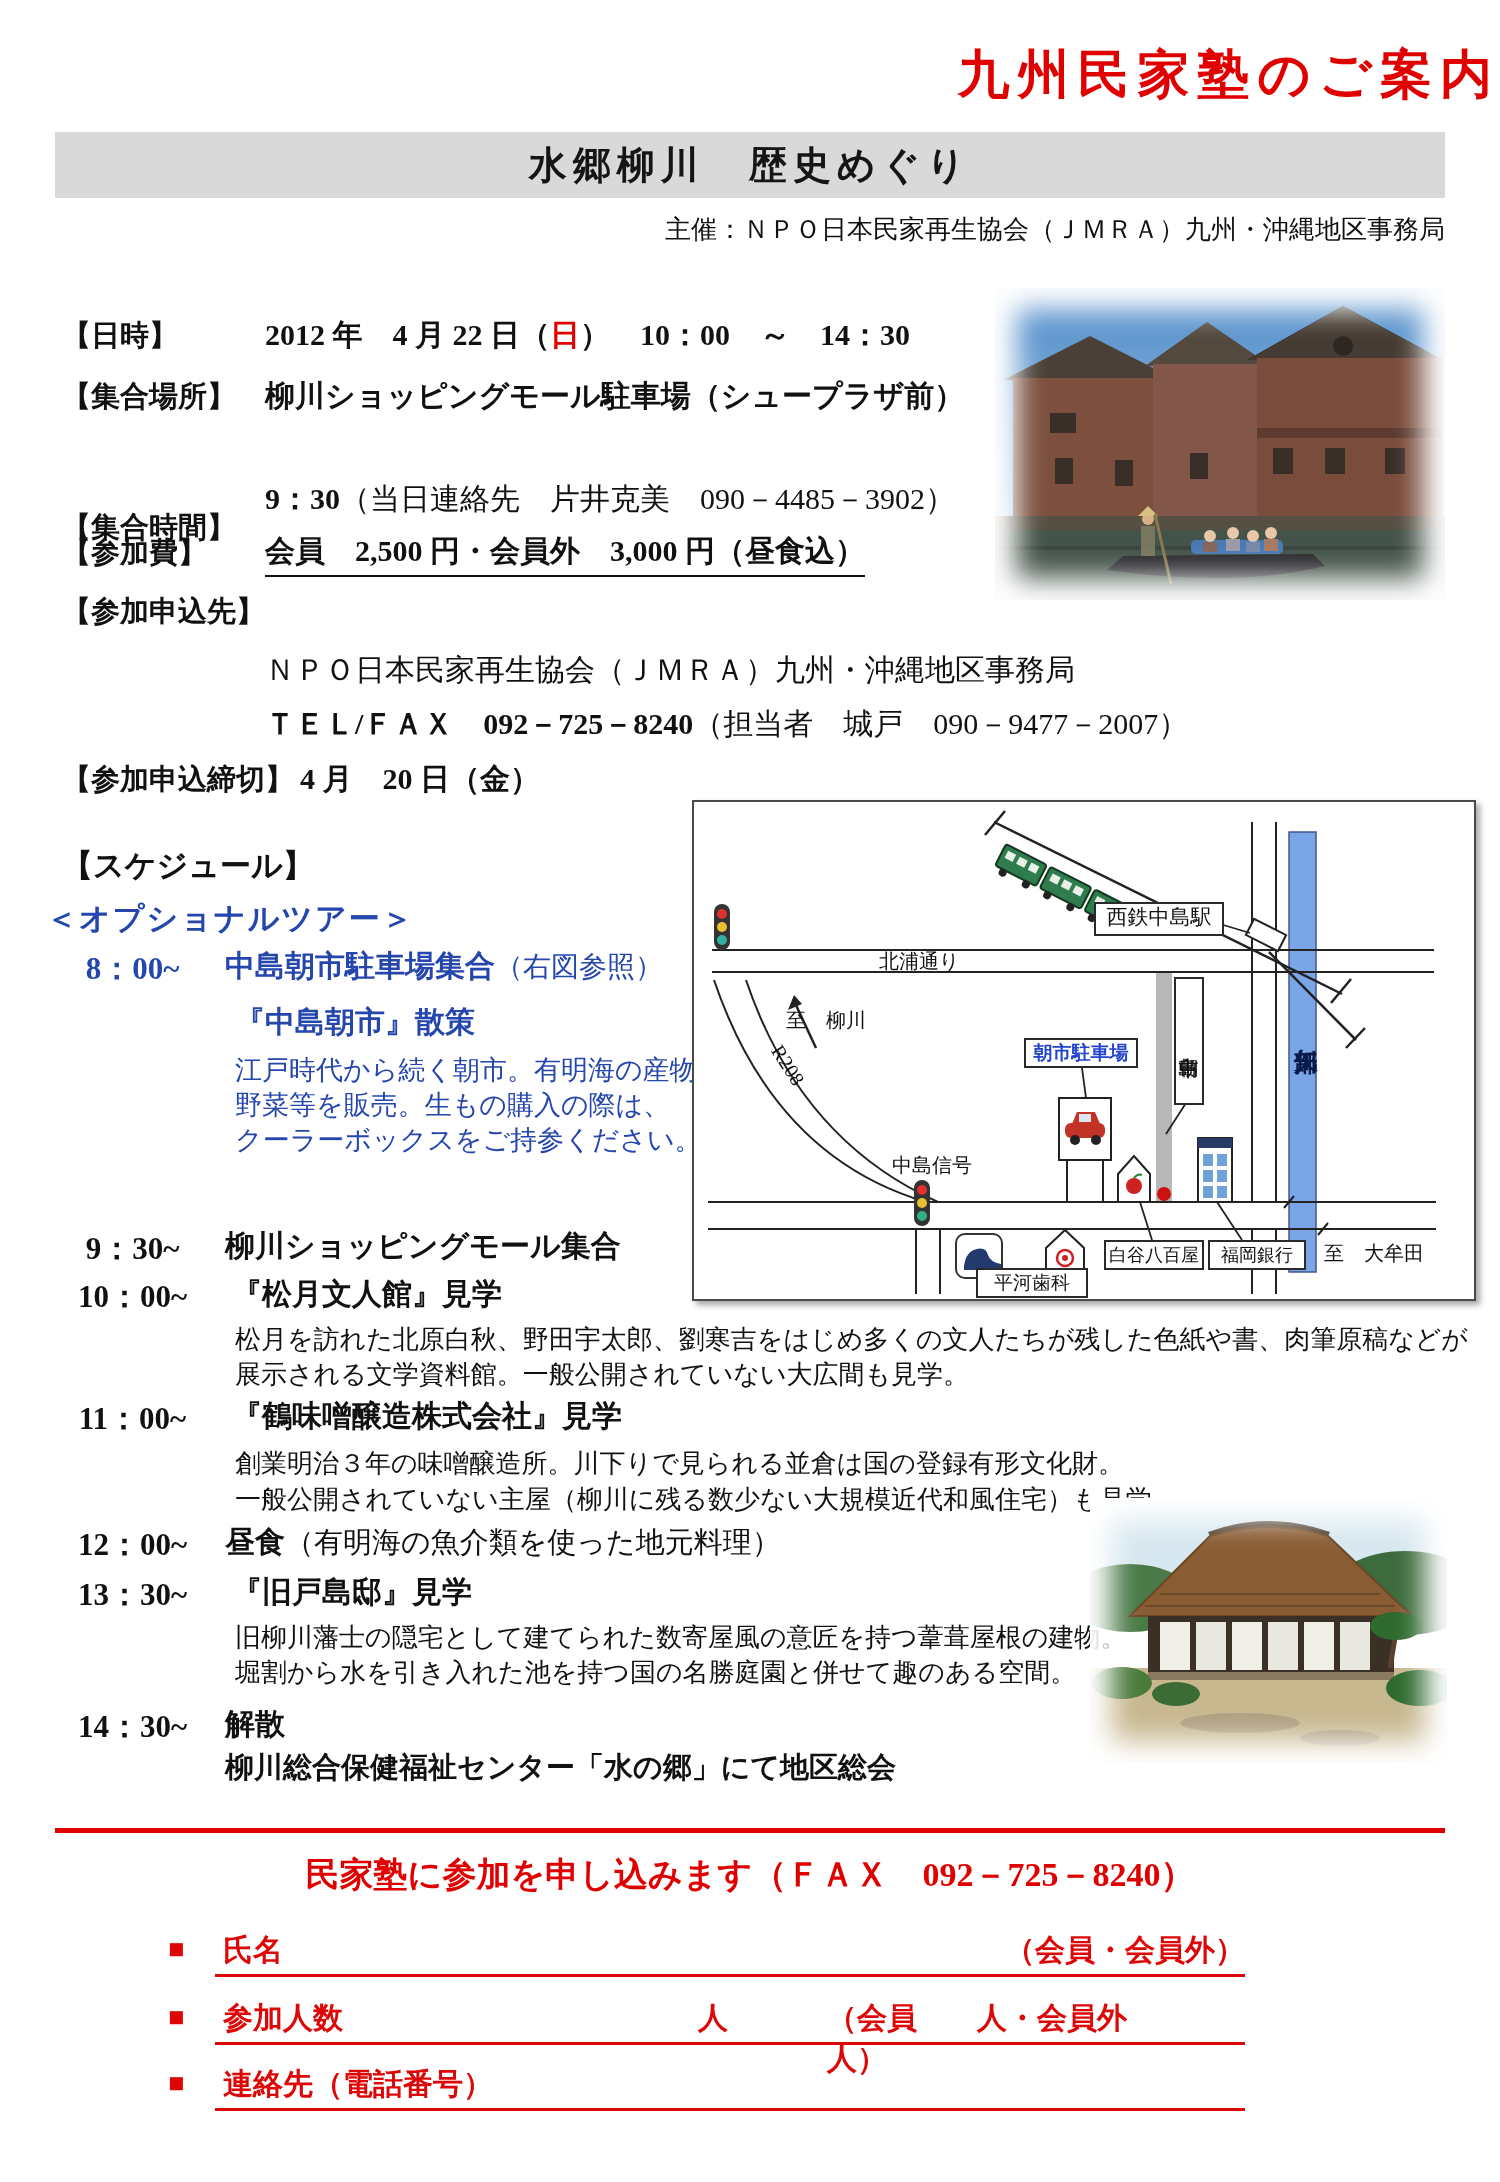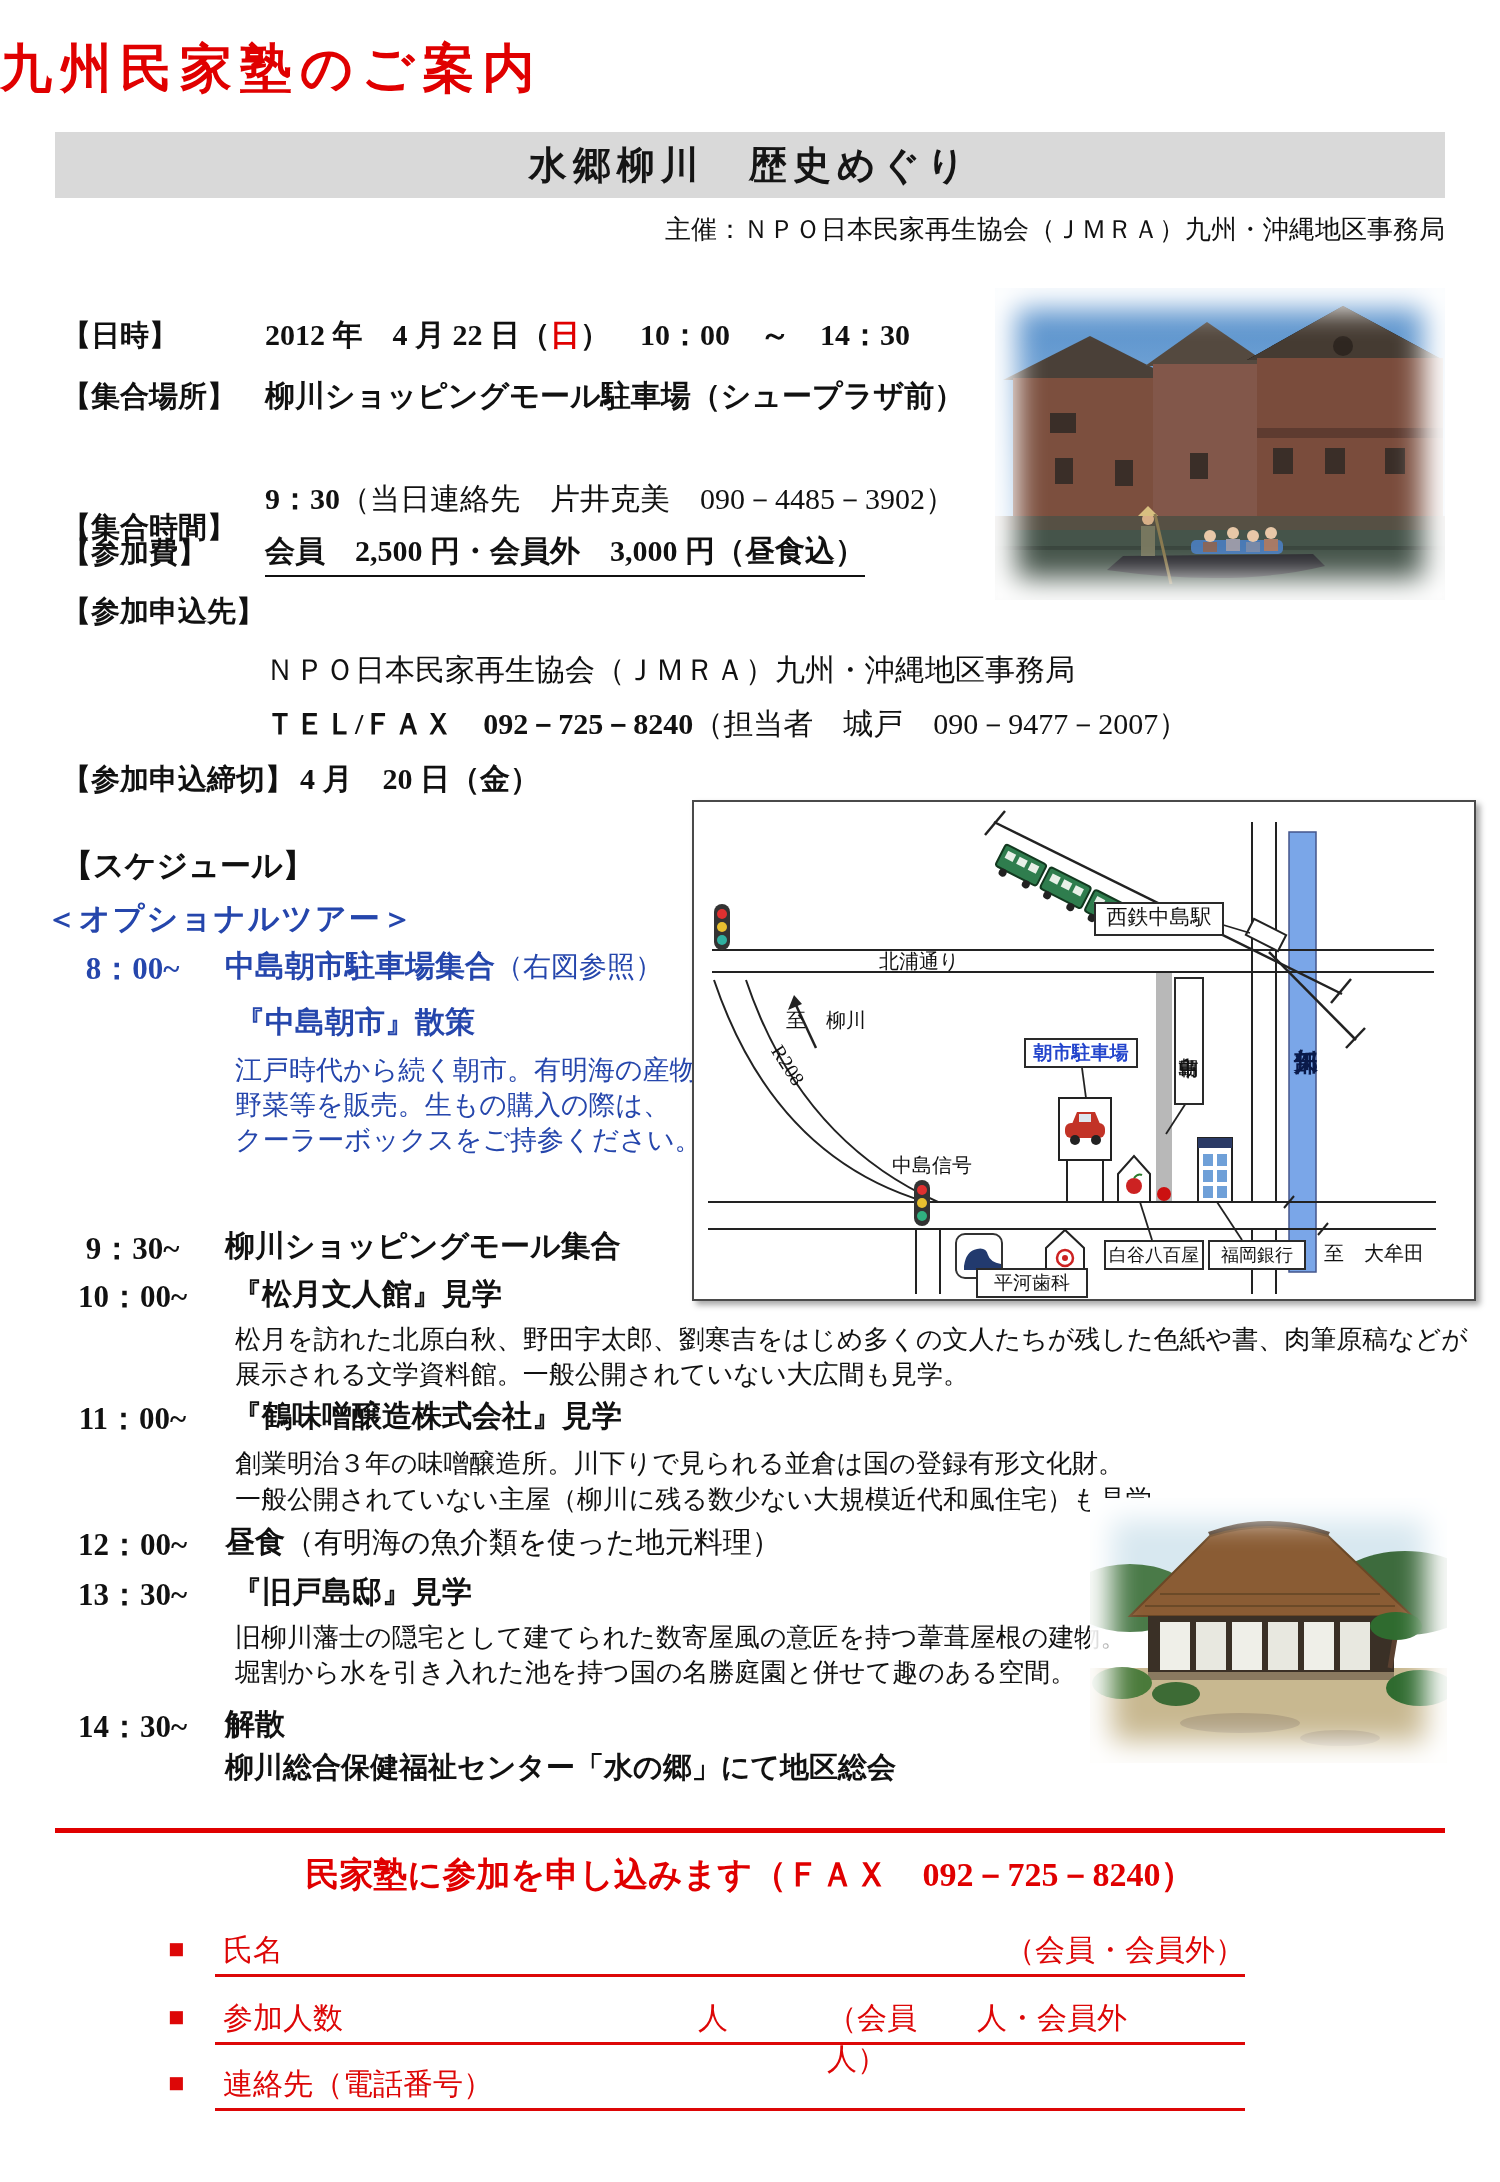--- a/index.html
+++ b/index.html
@@ -6,21 +6,21 @@
   #page{position:relative;width:1500px;height:2182px;background:#fff;overflow:hidden;
         font-family:"Liberation Serif","DejaVu Serif",serif;color:#111;}
   .abs{position:absolute;}
   .serif{font-family:"Liberation Serif","DejaVu Serif",serif;}
   .gothic{font-family:"Liberation Sans","DejaVu Sans",sans-serif;}
   .red{color:#e00000;}
   .blue{color:#2546ac;}
   .b{font-weight:bold;}
   .nowrap{white-space:nowrap;}
 
-  .page-title{left:0;right:0;top:34px;text-align:left;font-size:52px;font-weight:bold;
+  .page-title{left:0;right:0;top:40px;text-align:right;font-size:52px;font-weight:bold;
               letter-spacing:8px;color:#e00000;}
   .banner{left:55px;top:132px;width:1390px;height:66px;background:#d9d9d9;text-align:center;
           line-height:66px;font-size:38px;font-weight:bold;letter-spacing:6px;color:#151515;}
   .organizer{right:55px;top:212px;font-size:26px;}
 
   .ilabel{left:62px;font-size:29px;font-weight:bold;font-family:"Liberation Sans","DejaVu Sans",sans-serif;}
   .ival{left:265px;font-size:30px;}
   .uline{border-bottom:2px solid #111;padding-bottom:3px;}
 
   .sch-time{left:60px;width:145px;text-align:center;font-size:31px;font-weight:bold;}
@@ -33,21 +33,21 @@
        font-size:19px;line-height:26px;font-family:"Liberation Serif","DejaVu Serif",serif;}
   .map .mtext{position:absolute;font-size:20px;}
   .vtext{writing-mode:vertical-rl;text-orientation:upright;}
 
   .photo{overflow:hidden;}
   .feather{position:absolute;inset:0;box-shadow:inset 0 0 28px 22px #fff;pointer-events:none;}
 
   .divider{left:55px;top:1828px;width:1390px;height:5px;background:#e00000;}
   .form-heading{left:0;right:0;top:1852px;text-align:center;font-size:34px;font-weight:bold;color:#e00000;}
   .form-row{left:215px;width:1030px;border-bottom:3px solid #dd0707;color:#dd0707;
-            font-size:30px;font-weight:normal;height:44px;}
+            font-size:30px;font-weight:bold;height:44px;}
   .fmark{left:168px;color:#dd0707;font-size:27px;}
 </style>
 </head>
 <body>
 
 <div id="page">
 
   <div class="abs page-title">九州民家塾のご案内</div>
   <div class="abs banner">水郷柳川　歴史めぐり</div>
   <div class="abs organizer">主催：ＮＰＯ日本民家再生協会（ＪＭＲＡ）九州・沖縄地区事務局</div>

